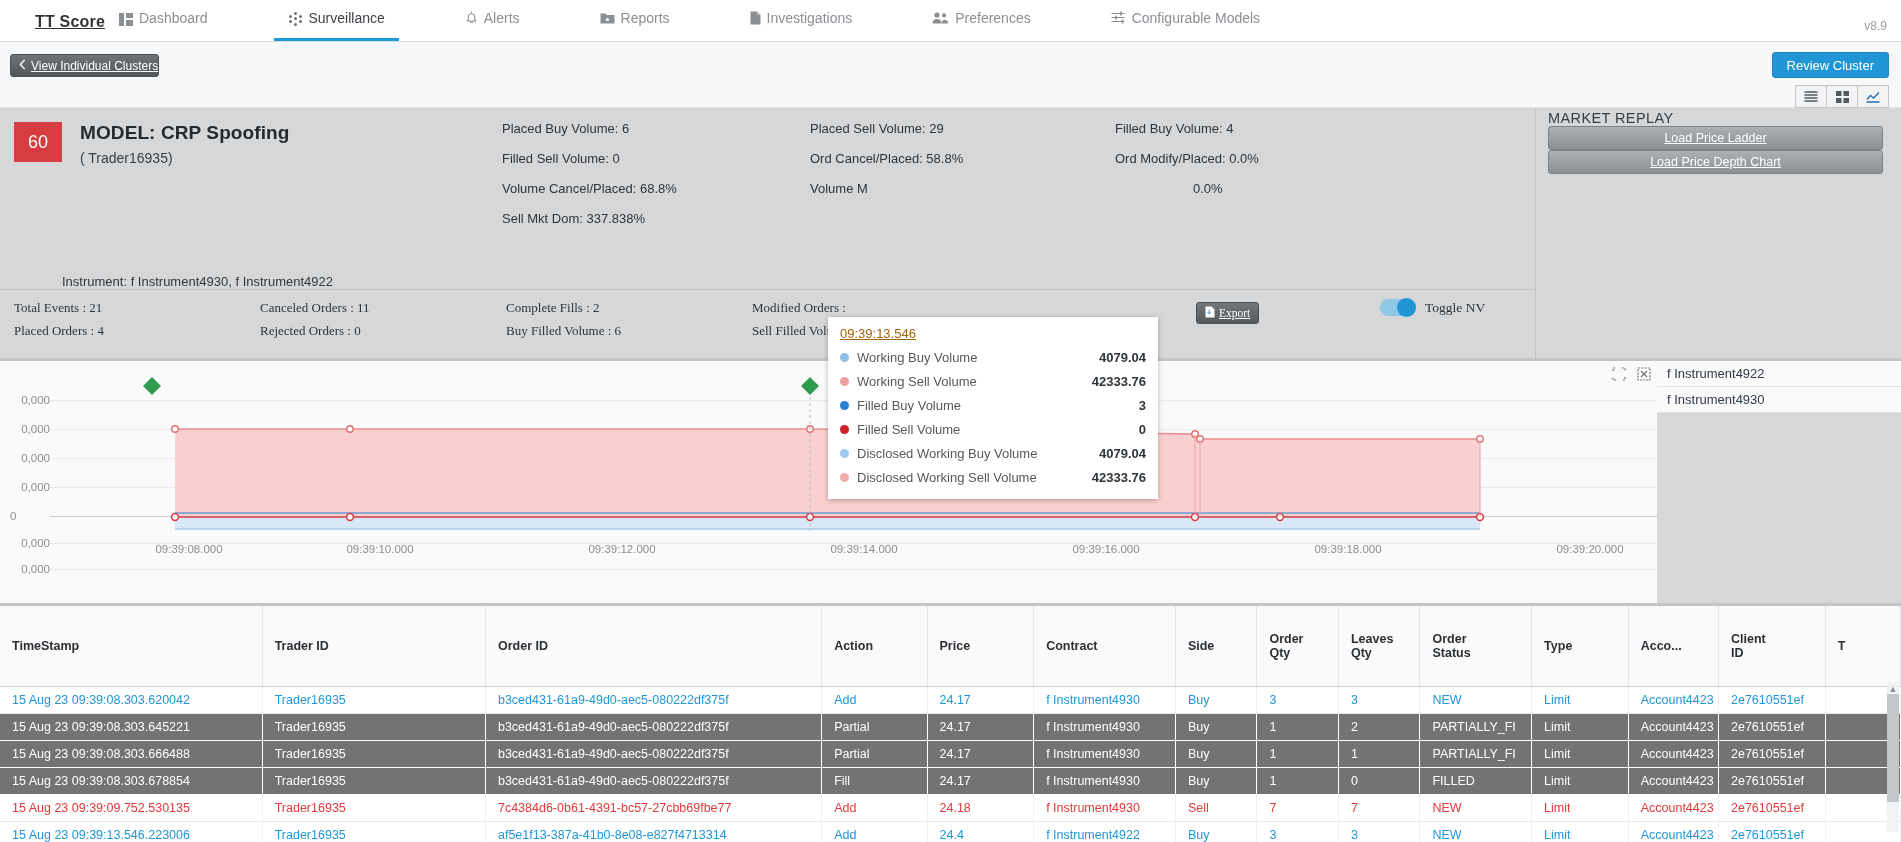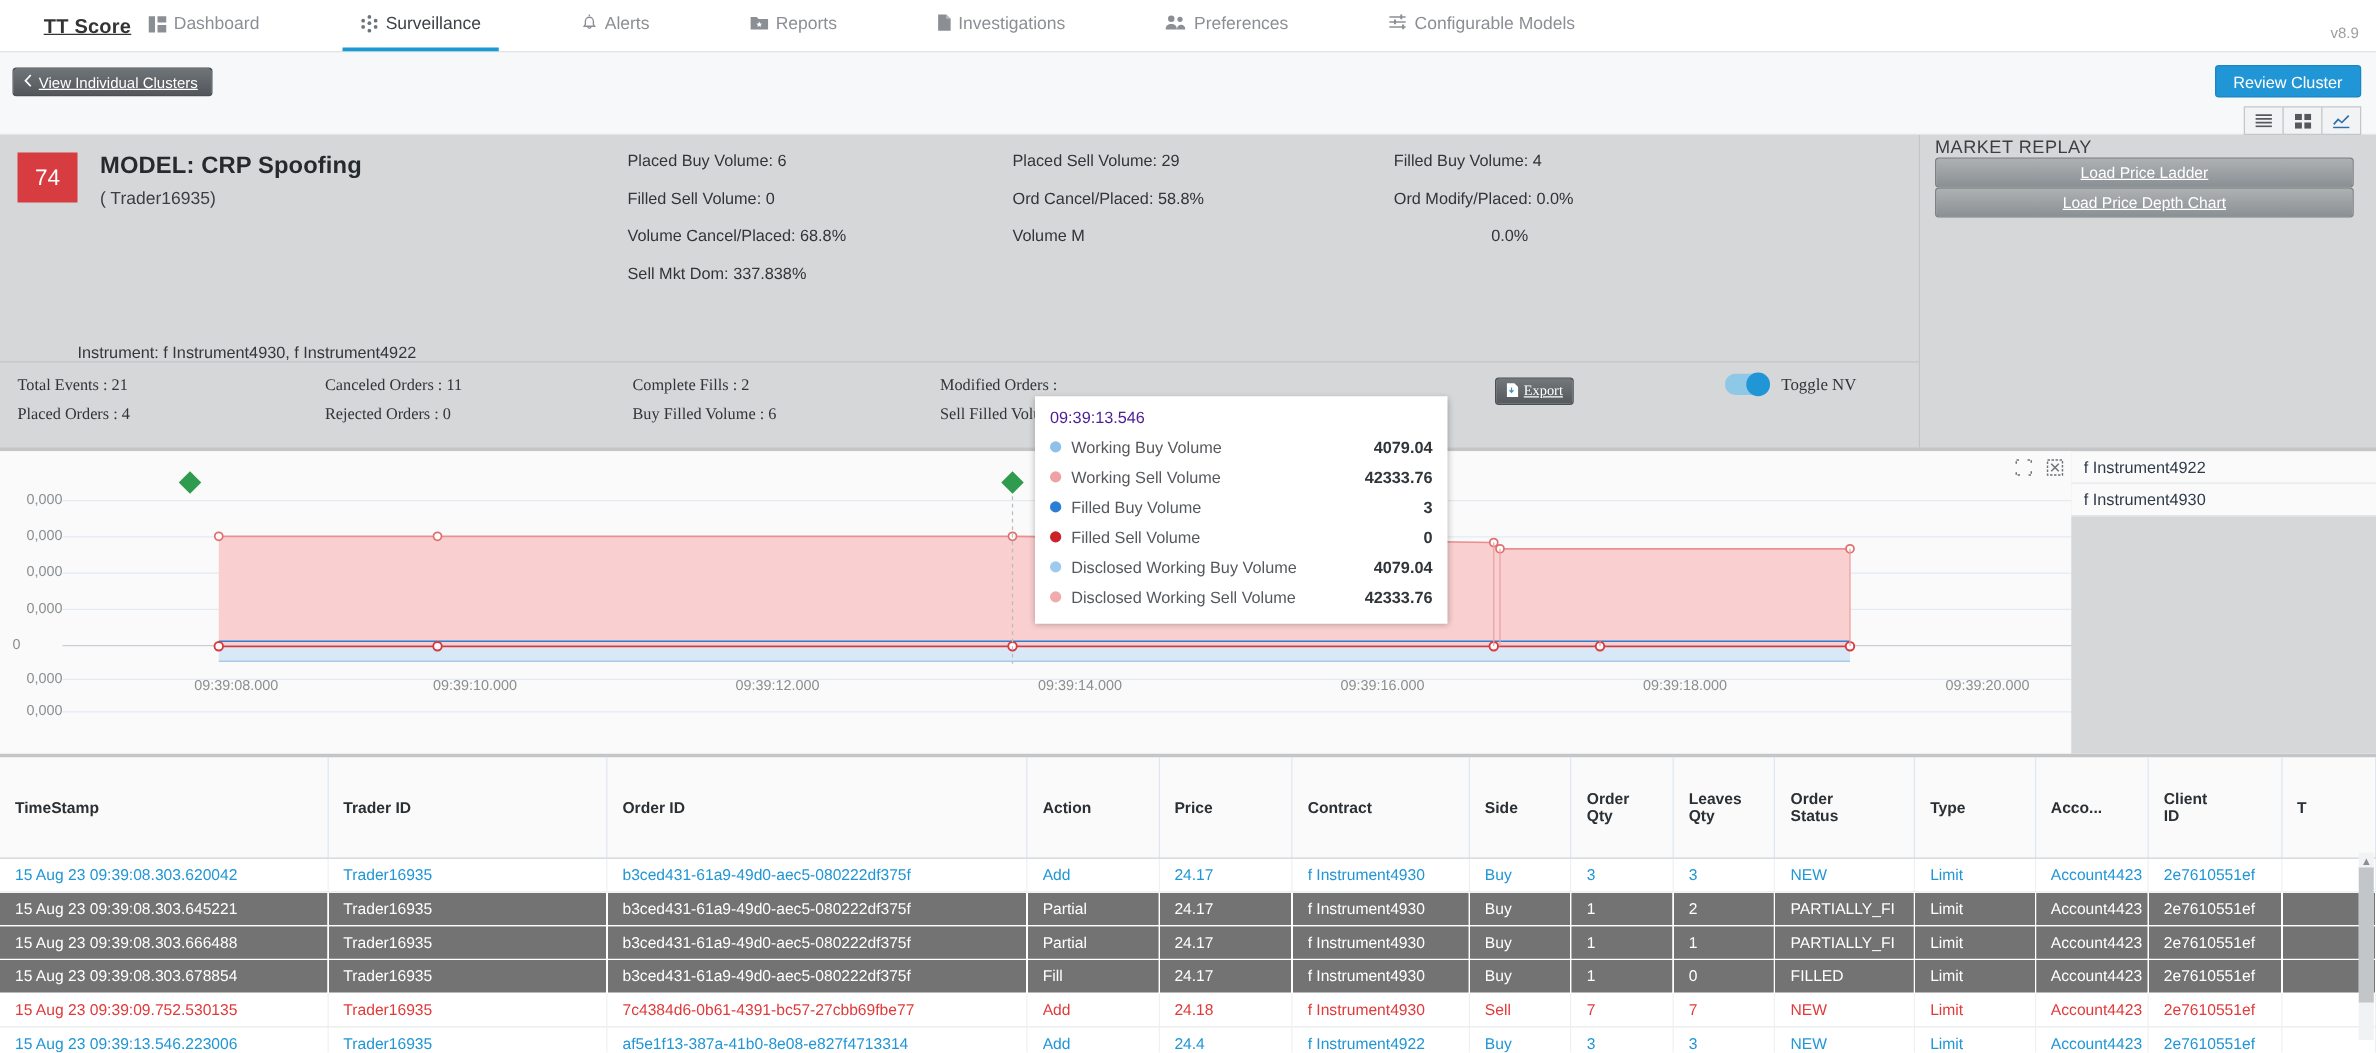--- a/index.html
+++ b/index.html
@@ -44,21 +44,21 @@
 
   .ico-surv { width:15px; height:14px; }
   .ico-surv i { position:absolute; width:3px; height:3px; background:#6e7378; border-radius:50%; }
 
   
   #actionbar { height:66px; background:#f7f8f9; position:relative; border-bottom:1px solid #e3e5e7; }
   #viewclusters {
     position:absolute; left:10px; top:12px; height:23px;
     background:linear-gradient(#6f7479,#53575b); color:#fff;
     border:1px solid #4b4f53; border-radius:3px;
-    font-size:12px; padding:0 11px 0 8px; display:flex; align-items:center; gap:5px;
+    font-size:12px; padding:0 0 0 8px; display:flex; align-items:center; gap:5px;
     text-decoration:underline; cursor:pointer;justify-content:flex-end;
   }
   #reviewcluster {
     position:absolute; right:12px; top:10px; height:26px;
     background:#2196d6; border:1px solid #1b86c1; border-radius:3px;
     color:#fff; font-size:13px; padding:0 14px; display:flex; align-items:center;
     cursor:pointer;
   }
   #viewtoggle {
     position:absolute; right:12px; top:43px; display:flex; gap:0;
@@ -120,21 +120,21 @@
     display:flex; align-items:center; justify-content:center;
     text-decoration:underline; cursor:pointer;
   }
 
   
   #tooltip {
     position:absolute; left:828px; top:209px; width:330px;
     background:#fff; box-shadow:0 1px 5px rgba(0,0,0,.28);
     padding:9px 12px 10px 12px; z-index:40; font-size:13px;
   }
-  #tiptime { color:#4c1d95; margin-bottom:4px; font-size:13px; }
+  #tiptime { color:#a16207; margin-bottom:4px; font-size:13px;text-decoration:underline; }
   .tiprow { display:flex; align-items:center; height:24px; }
   .tipdot { width:9px; height:9px; border-radius:50%; margin-right:8px; flex:0 0 auto; }
   .tiplbl { color:#55595d; flex:1 1 auto; white-space:nowrap; }
   .tipval { font-weight:bold; color:#303539; }
 
   
   #chartwrap { position:relative; height:245px; background:#fafafa;
                border-bottom:3px solid #c3c5c7; overflow:hidden; }
   #plot { position:absolute; left:0; top:0; width:1653px; height:245px; }
   .ytick { position:absolute; left:-8px; font-size:11.5px; color:#8a8e92; width:58px; text-align:right; }
@@ -291,21 +291,21 @@
       <svg width="14" height="12" viewBox="0 0 14 12">
           <path d="M0.5 11 h13 M1 8.5 L4.5 4.5 L7.5 7 L13 1.5" fill="none" stroke="#2b6fa8" stroke-width="1.3"></path>
         </svg>
     </div>
   </div>
 </div>
 
 <div id="infowrap">
   <div id="infoleft">
     <div id="inforow1">
-      <div id="scorebox">74</div>
+      <div id="scorebox">60</div>
       <div id="modelblock">
         <div id="modeltitle">MODEL: CRP Spoofing</div>
         <div id="modeltrader">( Trader16935)</div>
       </div>
       <div class="statcol" id="statc1">
         <div>Placed Buy Volume: 6</div>
         <div>Filled Sell Volume: 0</div>
         <div>Volume Cancel/Placed: 68.8%</div>
         <div>Sell Mkt Dom: 337.838%</div>
       </div>

